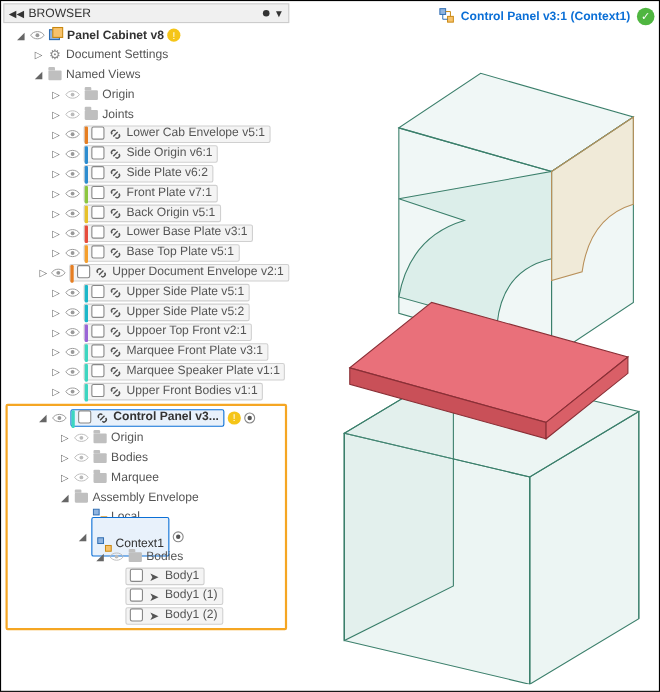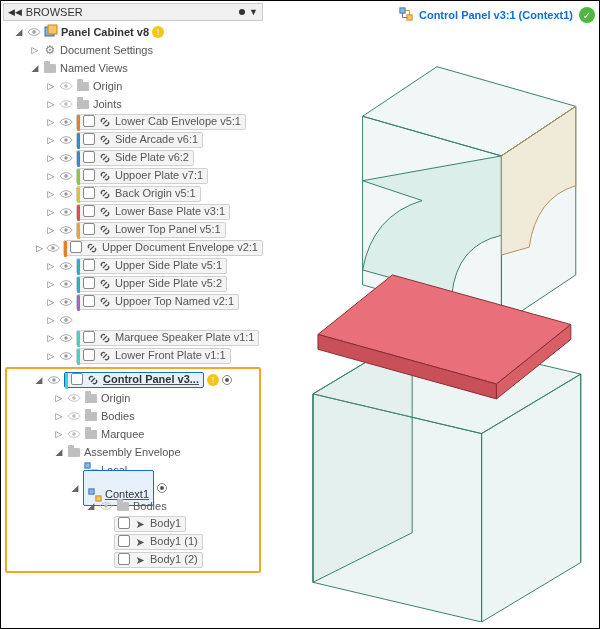--- a/index.html
+++ b/index.html
@@ -47,21 +47,21 @@
   }
   .eye {
     width:14px; height:14px; display:flex; align-items:center; justify-content:center;
   }
   .eye svg { width:14px; height:10px; }
   .pill {
     display:flex; align-items:flex-start; gap:3px;
     background:#f4f4f4; border:1px solid #d0d0d0; border-radius:2px;
     padding:0 4px 0 0; height:16px;
   }
-  .pill.selected { border:1px solid #0b6fd6; background:#e8f1fb;text-decoration:underline; }
+  .pill.selected { border:1px solid #0b6fd6; background:#e8f1fb; }
   .colorbar { width:3px; height:16px; border-radius:1px; }
   .sq {
     width:12px; height:12px; border:1px solid #888; border-radius:2px; background:#fff;
   }
   .link-icon, .folder-icon, .gear-icon, .doc-icon, .cube-icon, .arrow-icon {
     width:14px; height:14px; display:flex; align-items:center; justify-content:center;
   }
   .folder-icon span { display:block; width:12px; height:9px; background:#bfbfbf; border-radius:1px; position:relative;}
   .folder-icon span::before { content:""; position:absolute; top:-3px; left:0; width:6px; height:3px; background:#bfbfbf; border-radius:1px 1px 0 0;}
   .gear-icon { color:#8a8a8a; font-size:12px; }
@@ -210,21 +210,21 @@
             </svg>
           </span>
           <span class="pill">
             <span class="colorbar" style="background:#2d8ccf"></span>
             <span class="sq"></span>
             <span class="link-icon">
               <svg viewBox="0 0 12 12">
                 <path d="M4 8 L8 4 M3 6a2 2 0 0 1 3-3 M9 6a2 2 0 0 1-3 3" stroke="#555" fill="none" stroke-width="1.3"></path>
               </svg>
             </span>
-            <span class="label">Side Arcade v6:1</span>
+            <span class="label">Side Origin v6:1</span>
           </span>
         </div>
         <div class="row">
           <span class="indent" style="width:36px"></span>
           <span class="tri">▷</span>
           <span class="eye">
             <svg viewBox="0 0 16 10">
               <path d="M1 5 C4 0 12 0 15 5 C12 10 4 10 1 5 Z" fill="none" stroke="#999"></path>
               <circle cx="8" cy="5" r="2" fill="#999"></circle>
             </svg>
@@ -250,21 +250,21 @@
             </svg>
           </span>
           <span class="pill">
             <span class="colorbar" style="background:#8cc63f"></span>
             <span class="sq"></span>
             <span class="link-icon">
               <svg viewBox="0 0 12 12">
                 <path d="M4 8 L8 4 M3 6a2 2 0 0 1 3-3 M9 6a2 2 0 0 1-3 3" stroke="#555" fill="none" stroke-width="1.3"></path>
               </svg>
             </span>
-            <span class="label">Uppoer Plate v7:1</span>
+            <span class="label">Front Plate v7:1</span>
           </span>
         </div>
         <div class="row">
           <span class="indent" style="width:36px"></span>
           <span class="tri">▷</span>
           <span class="eye">
             <svg viewBox="0 0 16 10">
               <path d="M1 5 C4 0 12 0 15 5 C12 10 4 10 1 5 Z" fill="none" stroke="#999"></path>
               <circle cx="8" cy="5" r="2" fill="#999"></circle>
             </svg>
@@ -310,21 +310,21 @@
             </svg>
           </span>
           <span class="pill">
             <span class="colorbar" style="background:#f59f2d"></span>
             <span class="sq"></span>
             <span class="link-icon">
               <svg viewBox="0 0 12 12">
                 <path d="M4 8 L8 4 M3 6a2 2 0 0 1 3-3 M9 6a2 2 0 0 1-3 3" stroke="#555" fill="none" stroke-width="1.3"></path>
               </svg>
             </span>
-            <span class="label">Lower Top Panel v5:1</span>
+            <span class="label">Base Top Plate v5:1</span>
           </span>
         </div>
         <div class="row">
           <span class="indent" style="width:36px"></span>
           <span class="tri">▷</span>
           <span class="eye">
             <svg viewBox="0 0 16 10">
               <path d="M1 5 C4 0 12 0 15 5 C12 10 4 10 1 5 Z" fill="none" stroke="#999"></path>
               <circle cx="8" cy="5" r="2" fill="#999"></circle>
             </svg>
@@ -390,71 +390,81 @@
             </svg>
           </span>
           <span class="pill">
             <span class="colorbar" style="background:#9a65d6"></span>
             <span class="sq"></span>
             <span class="link-icon">
               <svg viewBox="0 0 12 12">
                 <path d="M4 8 L8 4 M3 6a2 2 0 0 1 3-3 M9 6a2 2 0 0 1-3 3" stroke="#555" fill="none" stroke-width="1.3"></path>
               </svg>
             </span>
-            <span class="label">Uppoer Top Named v2:1</span>
-          </span>
-        </div>
-        <div class="row">
-          <span class="indent" style="width:36px"></span>
-          <span class="tri">▷</span>
-          <span class="eye">
-            <svg viewBox="0 0 16 10">
-              <path d="M1 5 C4 0 12 0 15 5 C12 10 4 10 1 5 Z" fill="none" stroke="#999"></path>
-              <circle cx="8" cy="5" r="2" fill="#999"></circle>
-            </svg>
+            <span class="label">Uppoer Top Front v2:1</span>
           </span>
         </div>
         <div class="row">
           <span class="indent" style="width:36px"></span>
           <span class="tri">▷</span>
           <span class="eye">
             <svg viewBox="0 0 16 10">
               <path d="M1 5 C4 0 12 0 15 5 C12 10 4 10 1 5 Z" fill="none" stroke="#999"></path>
               <circle cx="8" cy="5" r="2" fill="#999"></circle>
             </svg>
           </span>
           <span class="pill">
             <span class="colorbar" style="background:#3dd6c1"></span>
             <span class="sq"></span>
             <span class="link-icon">
               <svg viewBox="0 0 12 12">
                 <path d="M4 8 L8 4 M3 6a2 2 0 0 1 3-3 M9 6a2 2 0 0 1-3 3" stroke="#555" fill="none" stroke-width="1.3"></path>
               </svg>
             </span>
+            <span class="label">Marquee Front Plate v3:1</span>
+          </span>
+        </div>
+        <div class="row">
+          <span class="indent" style="width:36px"></span>
+          <span class="tri">▷</span>
+          <span class="eye">
+            <svg viewBox="0 0 16 10">
+              <path d="M1 5 C4 0 12 0 15 5 C12 10 4 10 1 5 Z" fill="none" stroke="#999"></path>
+              <circle cx="8" cy="5" r="2" fill="#999"></circle>
+            </svg>
+          </span>
+          <span class="pill">
+            <span class="colorbar" style="background:#3dd6c1"></span>
+            <span class="sq"></span>
+            <span class="link-icon">
+              <svg viewBox="0 0 12 12">
+                <path d="M4 8 L8 4 M3 6a2 2 0 0 1 3-3 M9 6a2 2 0 0 1-3 3" stroke="#555" fill="none" stroke-width="1.3"></path>
+              </svg>
+            </span>
             <span class="label">Marquee Speaker Plate v1:1</span>
           </span>
         </div>
         <div class="row">
           <span class="indent" style="width:36px"></span>
           <span class="tri">▷</span>
           <span class="eye">
             <svg viewBox="0 0 16 10">
               <path d="M1 5 C4 0 12 0 15 5 C12 10 4 10 1 5 Z" fill="none" stroke="#999"></path>
               <circle cx="8" cy="5" r="2" fill="#999"></circle>
             </svg>
           </span>
           <span class="pill">
             <span class="colorbar" style="background:#3dd6c1"></span>
             <span class="sq"></span>
             <span class="link-icon">
               <svg viewBox="0 0 12 12">
                 <path d="M4 8 L8 4 M3 6a2 2 0 0 1 3-3 M9 6a2 2 0 0 1-3 3" stroke="#555" fill="none" stroke-width="1.3"></path>
               </svg>
             </span>
-            <span class="label">Lower Front Plate v1:1</span>
+            <span class="label">Upper Front Bodies v1:1</span>
           </span>
         </div>
       </div>
 
     <div class="highlight-box">
 
       <div class="row">
         <span class="indent" style="width:20px"></span>
         <span class="tri">◢</span>
         <span class="eye">

